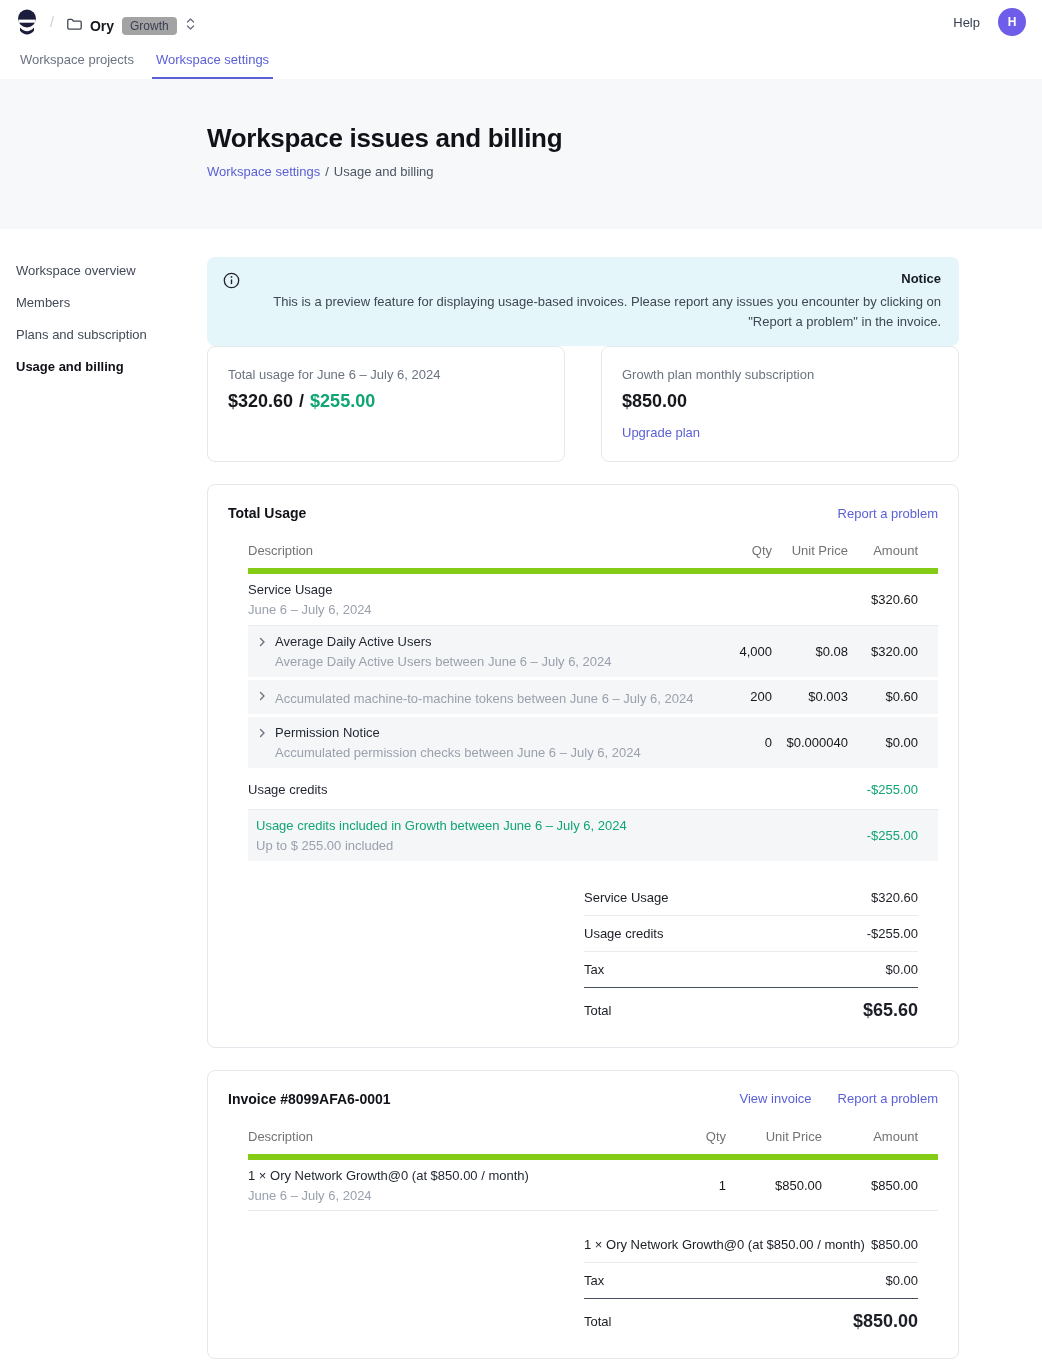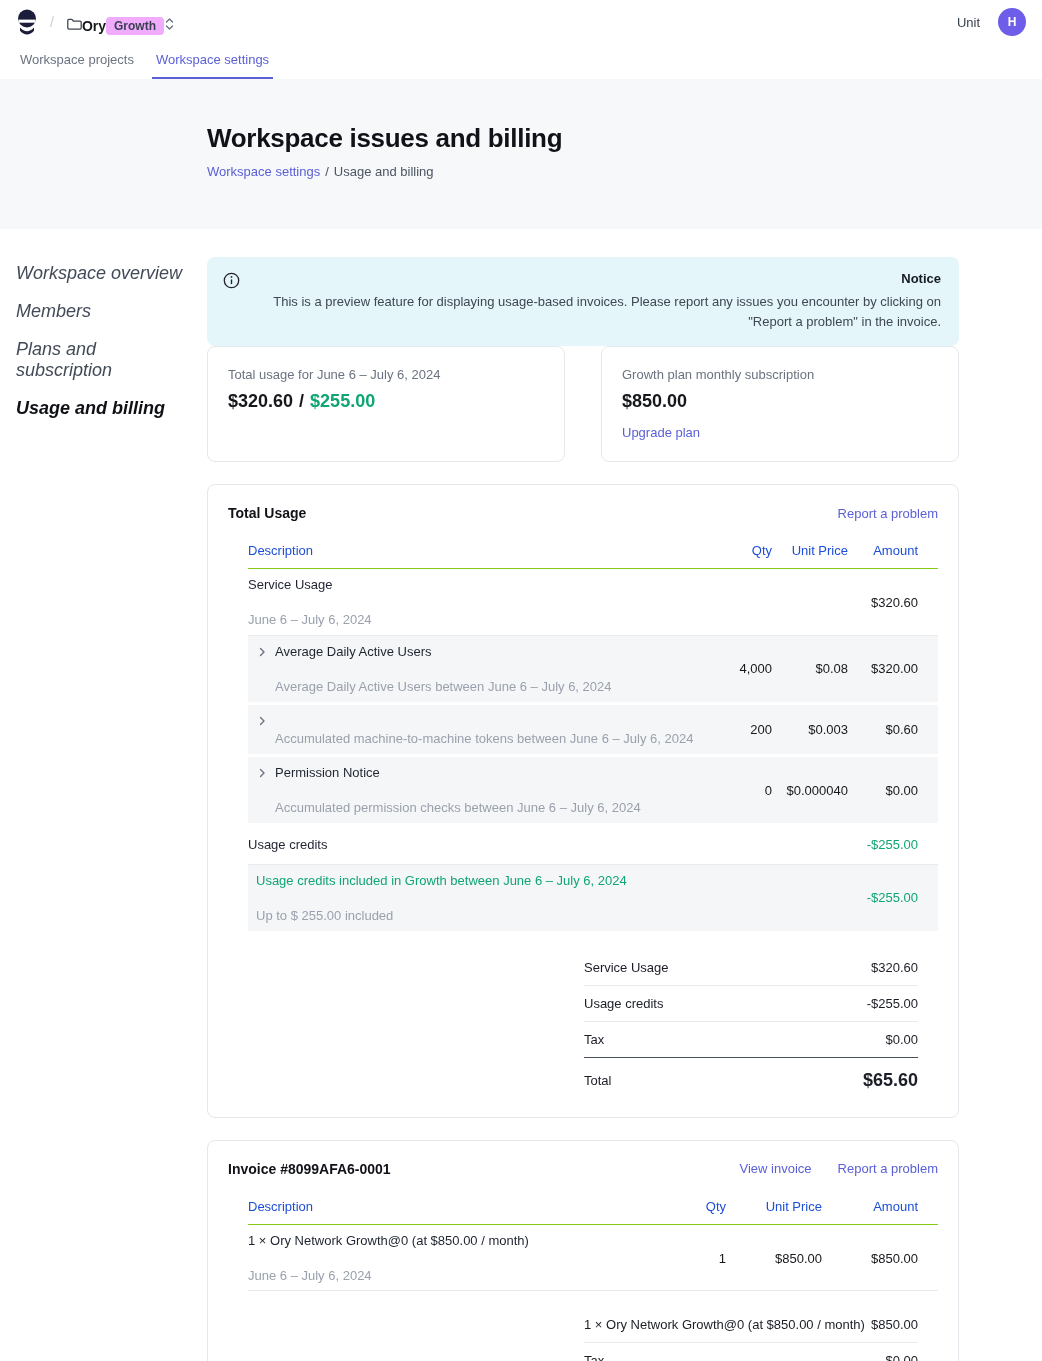--- a/index.html
+++ b/index.html
@@ -11,42 +11,42 @@
   html,body{ background:#fff; }
   body{ width:1042px; min-height:1361px; font-family:"Liberation Sans", sans-serif; color:var(--text); }
   a{ text-decoration:none; }
   [data-interactable="true"]{ cursor:pointer; }
 
   
   .topbar{ height:44px; display:flex; align-items:center; justify-content:space-between; padding:0 16px; }
   .topbar-left{ display:flex; align-items:center; gap:12px; }
   .logo{ display:flex; align-items:center; }
   .crumb-slash{ color:#c9ced6; font-size:14px; }
-  .ws-switcher{ display:flex; align-items:center; gap:0; background:none; border:none; font:inherit;margin-top:8px; }
+  .ws-switcher{ display:flex; align-items:center; gap:8px; background:none; border:none; font:inherit;margin-top:8px; }
   .ws-name{ font-size:14px; font-weight:600; color:#15171c; }
-  .badge{ background:#f0abfc; color:#3a3f51; font-size:12px; padding:2px 8px; border-radius:4px; font-weight:700; }
+  .badge{ background:#a3a3a3; color:#3a3f51; font-size:12px; padding:2px 8px; border-radius:4px; font-weight:400; }
   .topbar-right{ display:flex; align-items:center; gap:18px; }
   .help{ font-size:13px; color:#374151; }
   .avatar{ width:28px; height:28px; border-radius:50%; background:var(--avatar-bg); color:#fff; display:flex; align-items:center; justify-content:center; font-size:12px; font-weight:700; }
 
   
   .tabs{ display:flex; gap:14px; padding:0 16px; }
   .tab{ font-size:13px; color:var(--gray); padding:8px 4px 10px; border-bottom:2px solid transparent; }
   .tab.active{ color:var(--accent); border-bottom-color:var(--accent); font-weight:500; }
 
   
   .page-header{ background:#f7f8fa; padding:44px 0 50px 207px; }
   .page-header h1{ font-size:26px; font-weight:700; letter-spacing:-0.3px; color:#101218; }
   .breadcrumb{ margin-top:10px; font-size:13px; color:#4b5563; display:flex; gap:5px; }
   .breadcrumb a{ color:var(--accent); }
 
   
   .content{ display:flex; }
   .sidebar{ width:207px; flex-shrink:0; padding:30px 16px 0; }
-  .side-item{ font-size:18px; color:#424a57; padding:4px 0; margin-bottom:9px;font-style:italic; }
+  .side-item{ font-size:13px; color:#424a57; padding:4px 0; margin-bottom:9px; }
   .side-item.active{ color:#0e1015; font-weight:700; }
   .main{ width:752px; padding:28px 0 16px; }
 
   
   .notice{ background:var(--notice-bg); border-radius:8px; padding:14px 16px; display:flex; gap:13px;text-align:right; }
   .notice-icon{ margin-top:1px; flex-shrink:0; }
   .notice-title{ font-size:13px; font-weight:700; margin-bottom:6px; color:#171a20; }
   .notice-body{ font-size:13px; color:#3f4753; line-height:1.55; max-width:688px; }
 
   
@@ -61,30 +61,30 @@
   .panel{ border:1px solid var(--border); border-radius:8px; margin-top:22px; padding:20px 0 24px; }
   .panel-head{ display:flex; justify-content:space-between; align-items:center; padding:0 20px; }
   .panel-title{ font-size:14px; font-weight:700; color:#101218; }
   .panel-links{ display:flex; gap:26px; }
   .plink{ font-size:13px; color:var(--accent); }
   .table-area{ margin:0 20px; }
 
   .thead,.trow{ display:grid; align-items:center; margin-left:20px; padding-right:20px; }
   .usage-grid{ grid-template-columns:1fr 70px 76px 70px; }
   .invoice-grid{ grid-template-columns:1fr 96px 96px 96px; }
-  .thead{ margin-top:22px; padding-bottom:10px; border-bottom:1px solid #84cc16; font-size:13px; font-weight:500; color:#1d4ed8; }
+  .thead{ margin-top:22px; padding-bottom:10px; border-bottom:6px solid #84cc16; font-size:13px; font-weight:500; color:#737373; }
   .num{ text-align:right; }
   .trow{ border-bottom:1px solid var(--row-border); font-size:13px; }
   .trow .cell{ padding:7px 0; }
   .trow.sub{ background:var(--subrow-bg); border-bottom:3px solid #fff; }
   .cell.desc{ display:flex; align-items:flex-start; gap:7px; }
   .sub .cell.desc{ padding-left:8px; }
   .chev{ margin-top:3px; flex-shrink:0; }
   .rname{ color:#1f2430; line-height:1.32; }
-  .rdesc{ color:var(--lgray); line-height:1.32; margin-top:18px; }
+  .rdesc{ color:var(--lgray); line-height:1.32; margin-top:3px; }
   .trow.group .cell{ padding:7px 0 6px; }
   .trow.credit{ color:var(--green); }
   .trow.credit .cell{ padding:10px 0; }
   .trow.credit-sub .rname{ color:var(--green); }
   .indent{ padding-left:26px; }
 
   .tsummary{ width:334px; margin:16px 20px 0 auto; }
   .srow{ display:flex; justify-content:space-between; align-items:center; padding:10px 0; border-bottom:1px solid var(--row-border); font-size:13px; color:#1b1e26; }
   .srow .val{ text-align:right; }
   .srow.pre-total{ border-bottom-color:#474e5b; }
@@ -115,21 +115,21 @@
       <span class="badge" data-interactable="false">Growth</span>
       <span data-interactable="false">
         <svg width="11" height="14" viewBox="0 0 11 14" fill="none" stroke="#6b7280" stroke-width="1.4" stroke-linecap="round" stroke-linejoin="round">
           <polyline points="2.5,5 5.5,2 8.5,5"></polyline>
           <polyline points="2.5,9 5.5,12 8.5,9"></polyline>
         </svg>
       </span>
     </button>
   </div>
   <div class="topbar-right">
-    <a class="help" data-interactable="true">Unit</a>
+    <a class="help" data-interactable="true">Help</a>
     <div class="avatar" data-interactable="true">H</div>
   </div>
 </header>
 
 <nav class="tabs" data-interactable="false">
   <a class="tab" data-interactable="true">Workspace projects</a>
   <a class="tab active" data-interactable="true">Workspace settings</a>
 </nav>
 
 <section class="page-header" data-interactable="false">

